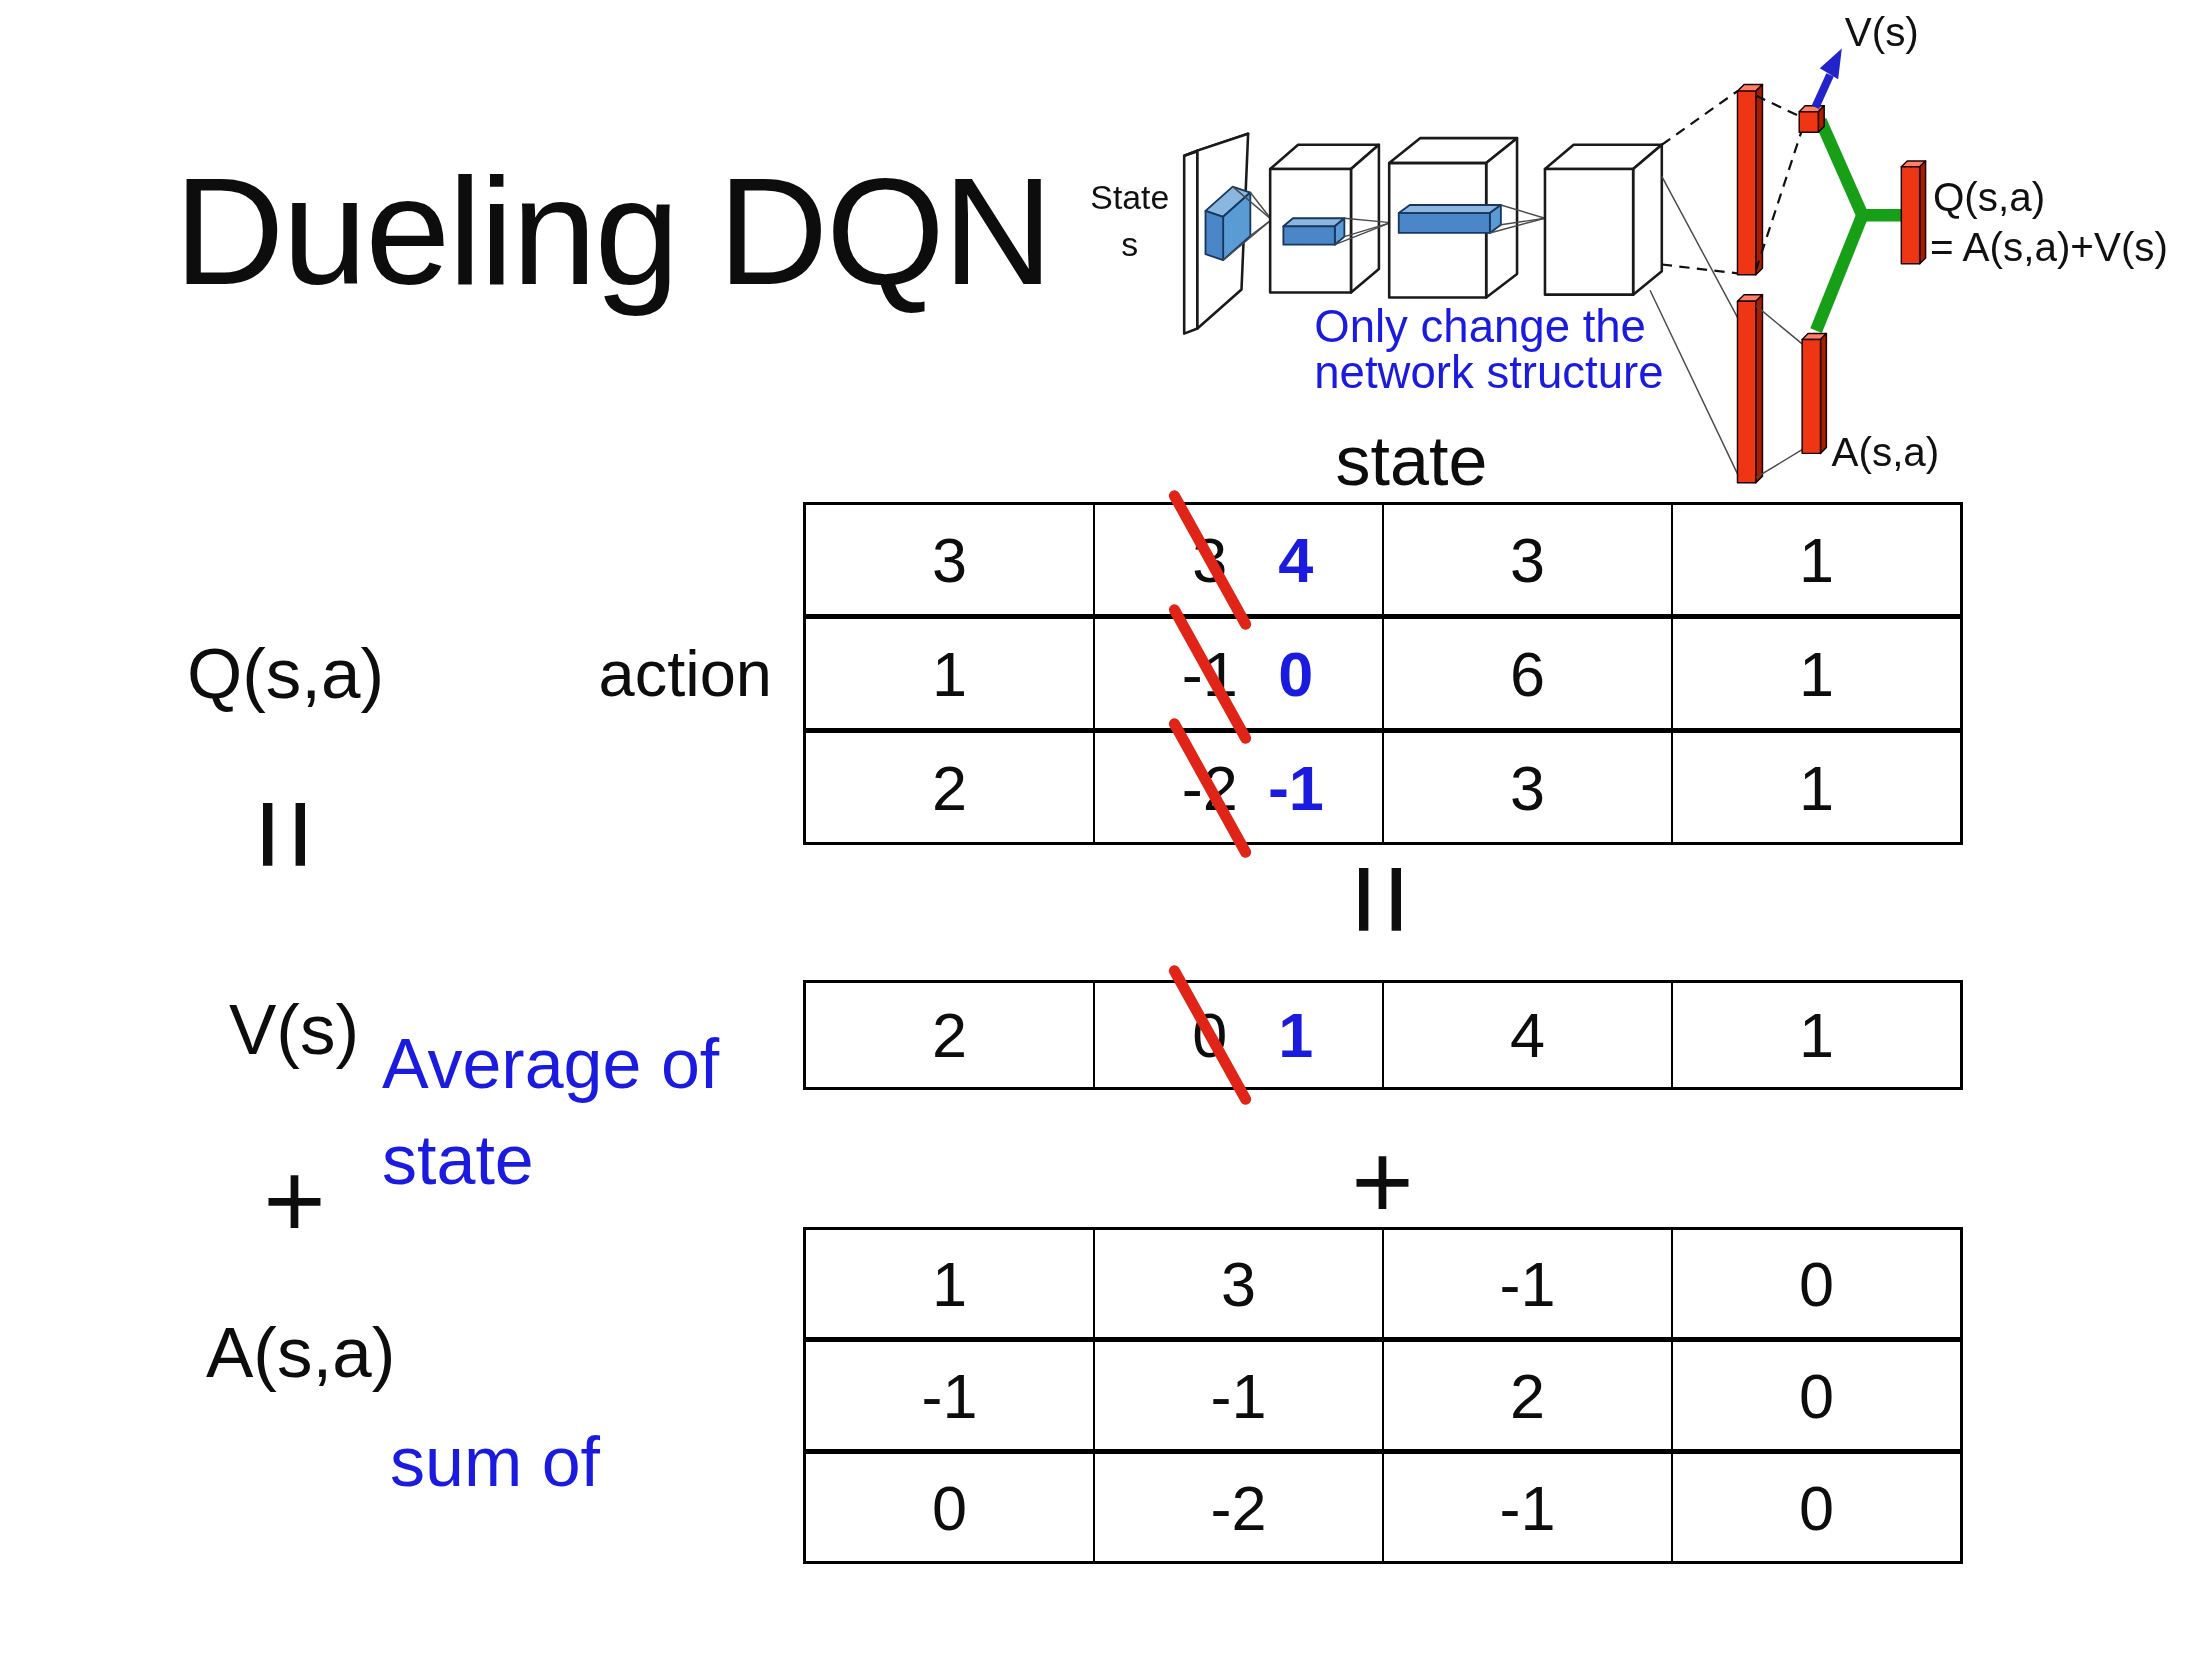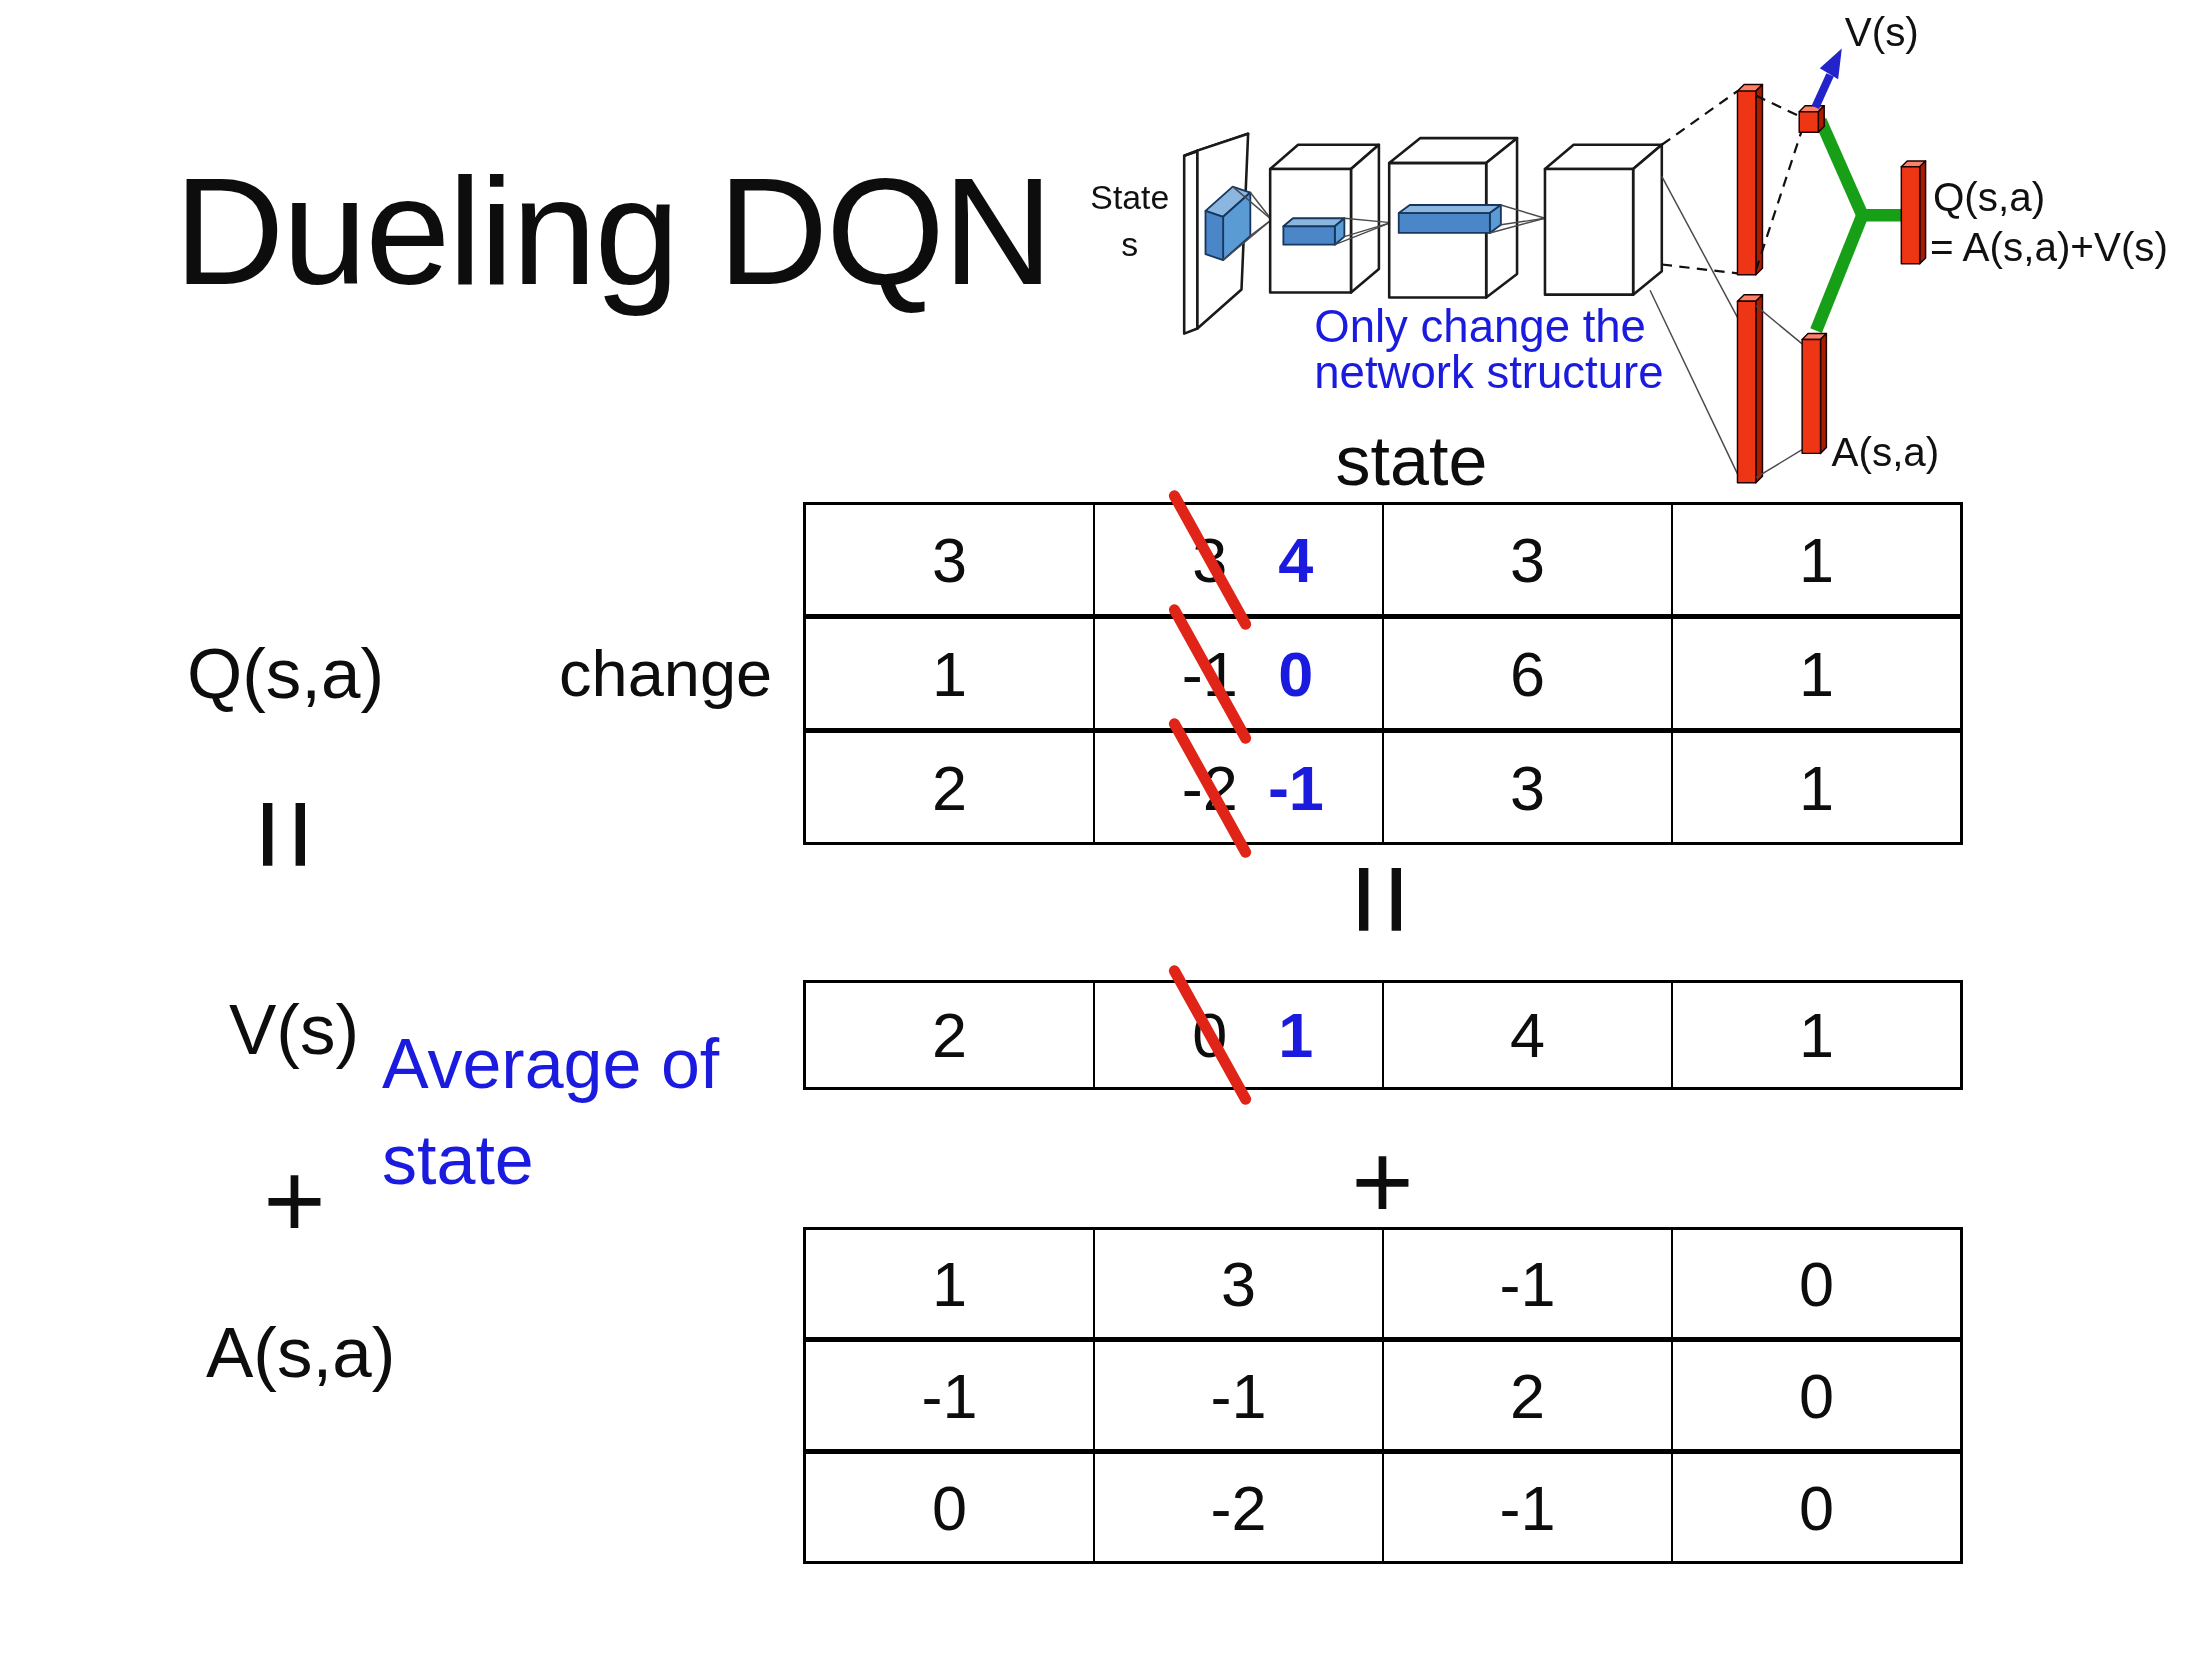--- a/index.html
+++ b/index.html
@@ -183,34 +183,35 @@
 
   <text class="dlabel" x="1080" y="63">V(s)</text>
   <text class="dlabel" x="1200" y="287">Q(s,a)</text>
   <text class="dlabel" x="1196" y="355">= A(s,a)+V(s)</text>
   <text class="dlabel" x="1062" y="634">A(s,a)</text>
   <text class="dnote" x="358" y="465">Only change the</text>
   <text class="dnote" x="358" y="528">network structure</text>
 </svg>
 
 <div id="state-lbl" class="lbl">state</div>
-<div id="action-lbl" class="lbl">change</div>
+<div id="action-lbl" class="lbl">action</div>
 <div id="q-lbl" class="lbl">Q(s,a)</div>
 <div id="eq-left" class="lbl"><span class="rot-eq">=</span></div>
 <div id="eq-center" class="lbl"><span class="rot-eq">=</span></div>
 <div id="v-lbl" class="lbl">V(s)</div>
 <div id="plus-left" class="lbl plus">+</div>
 <div id="plus-center" class="lbl plus">+</div>
 <div id="a-lbl" class="lbl">A(s,a)</div>
 
 <div id="avg-note" class="bluenote">
   <div>Average of</div>
   <div>state</div>
 </div>
 <div id="sum-note" class="bluenote">
+  <div>sum of</div>
 </div>
 
 <div id="q-table" class="mtable q-table">
     <div class="trow">
       <div class="tcell">
         <span>3</span>
       </div>
       <div class="tcell">
         <span class="oldv">3</span>
         <span class="strike"></span>

